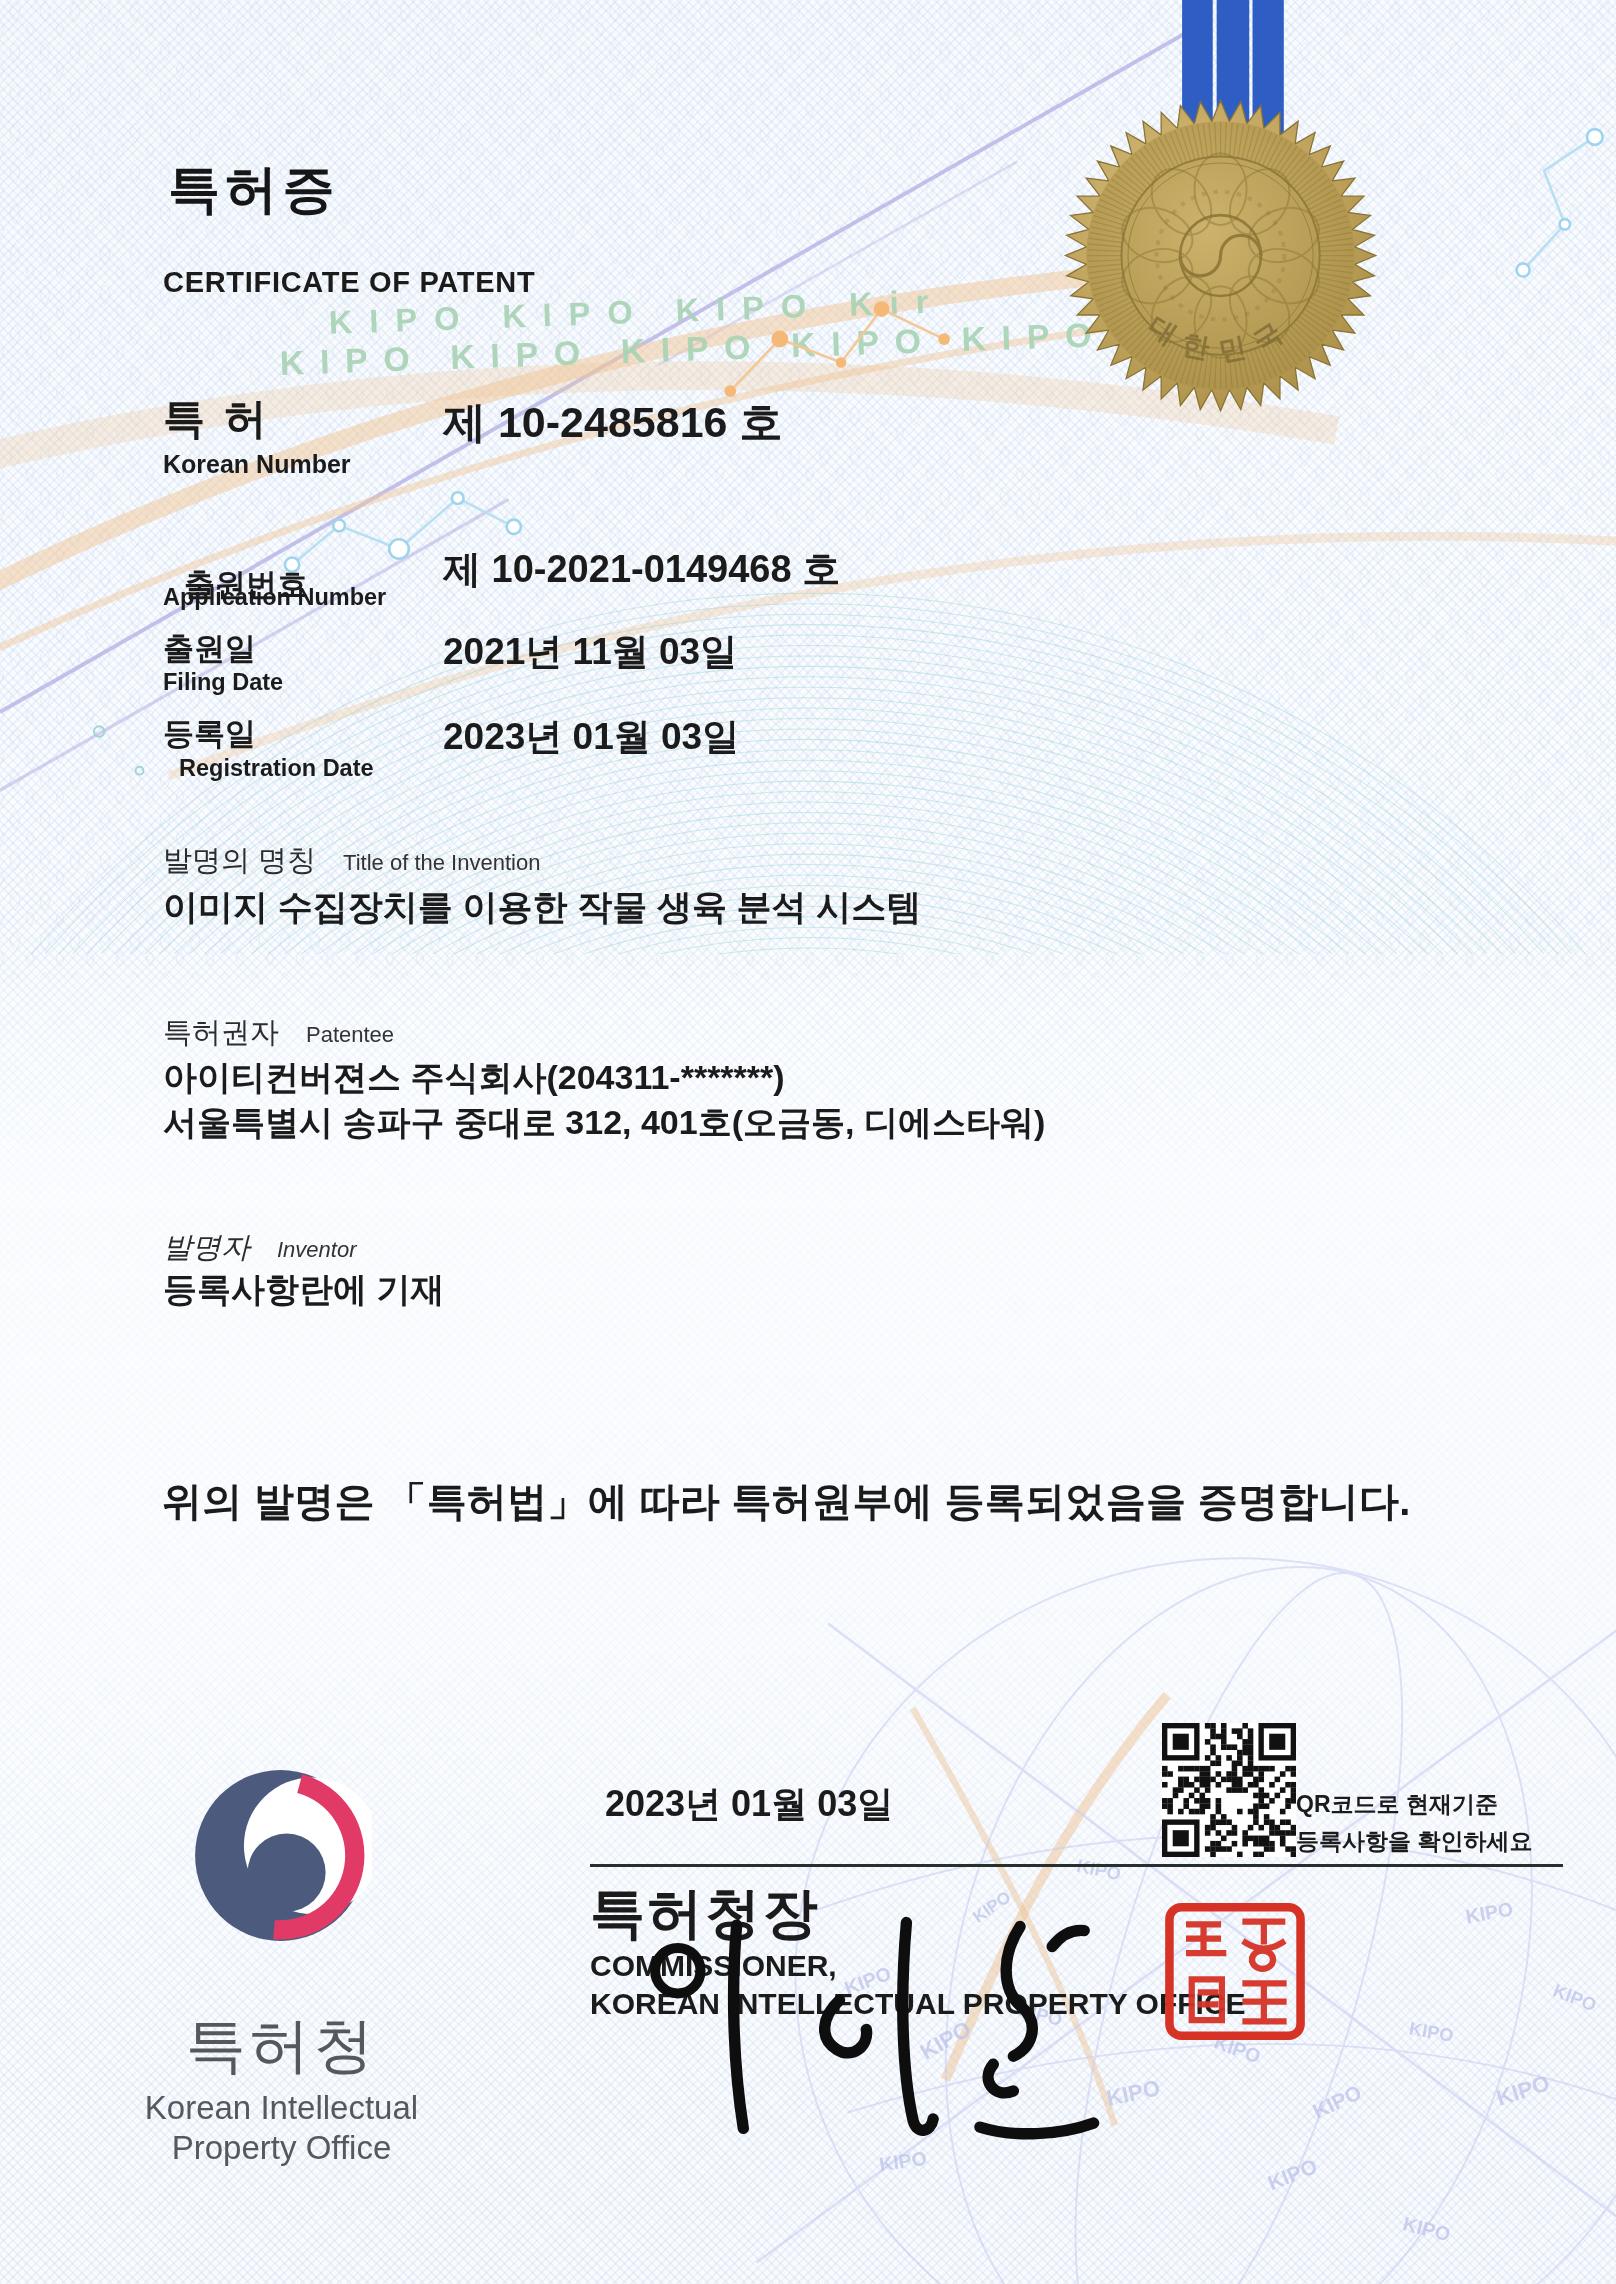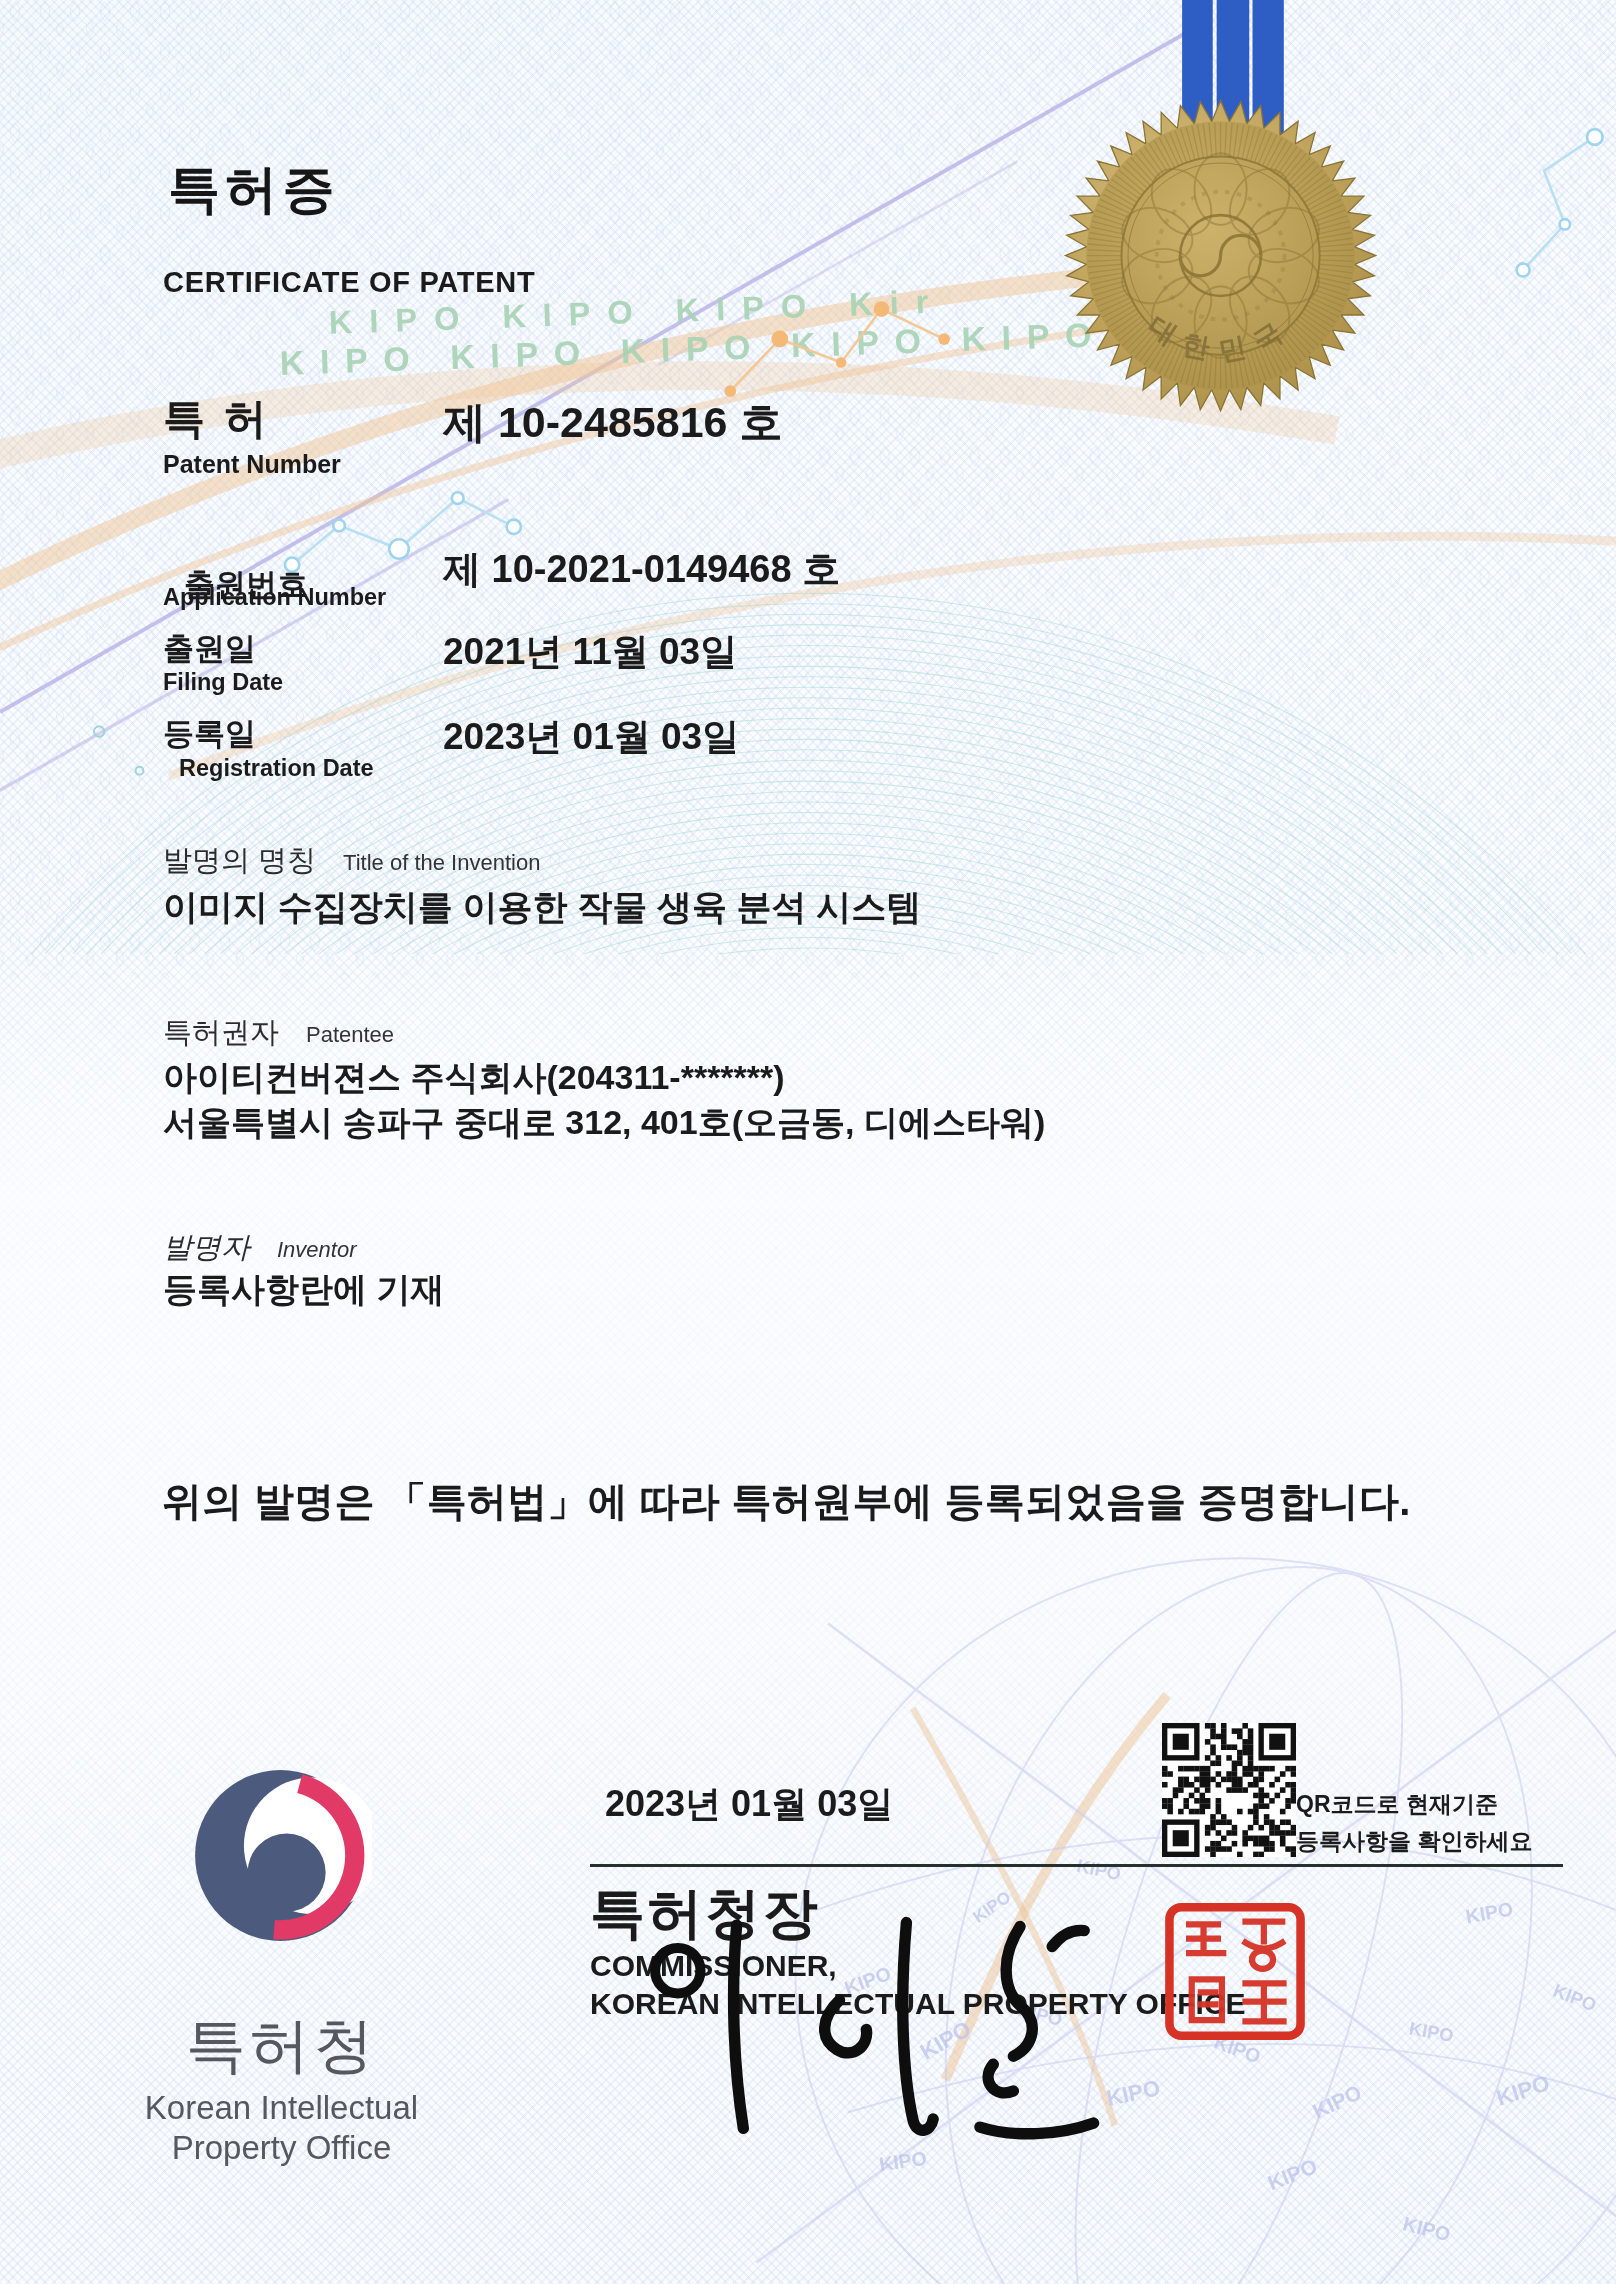--- a/index.html
+++ b/index.html
@@ -380,21 +380,21 @@
       <text font-family="Liberation Sans, sans-serif" font-size="42" font-weight="700" fill="#84703a" letter-spacing="20" opacity="0.9">
         <textPath href="#sealArc" startOffset="50%" text-anchor="middle">대한민국</textPath>
       </text>
     </g>
   </svg>
 
   <div class="content title-ko">특허증</div>
   <div class="content title-en">CERTIFICATE OF PATENT</div>
 
   <div class="content lab-ko-big">특 허</div>
-  <div class="content lab-en-big">Patent Number</div>
+  <div class="content lab-en-big">Korean Number</div>
   <div class="content val-patent">제 10-2485816 호</div>
 
   <div class="content lab-app">출원번호</div>
   <div class="content lab-app-en">Application Number</div>
   <div class="content val-app">제 10-2021-0149468 호</div>
 
   <div class="content lab-fil">출원일</div>
   <div class="content lab-fil-en">Filing Date</div>
   <div class="content val-fil">2021년 11월 03일</div>
 

